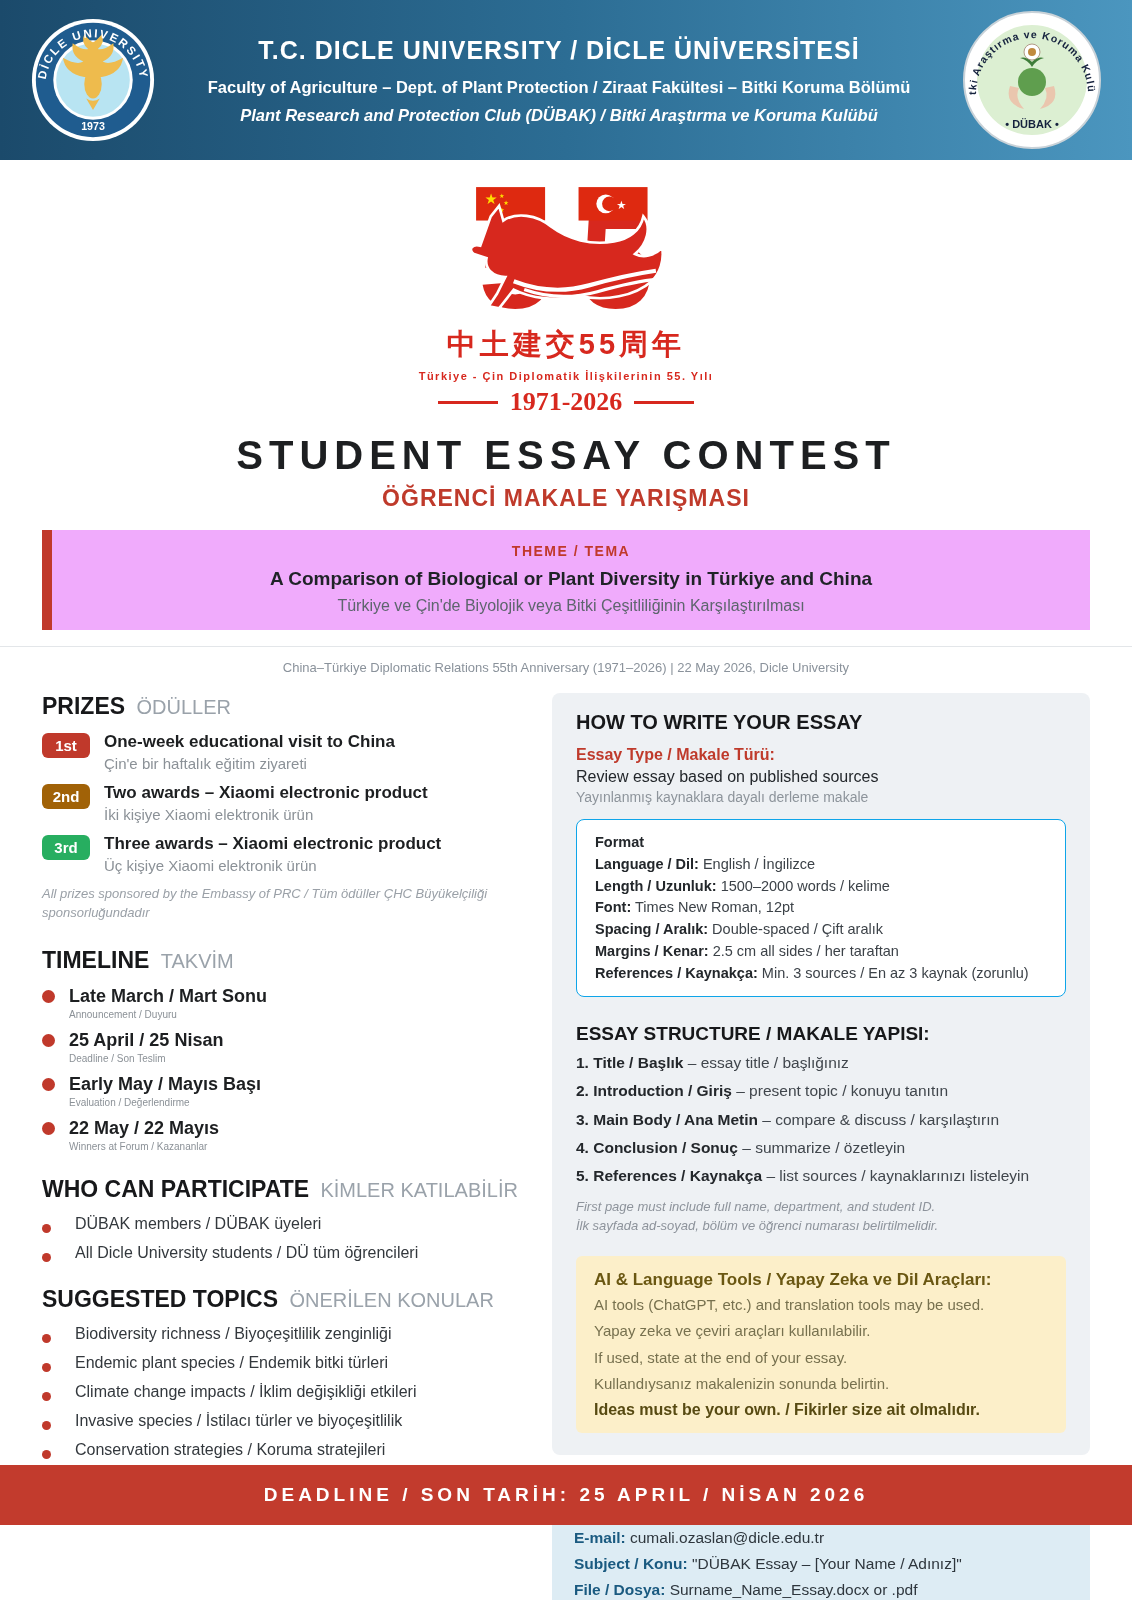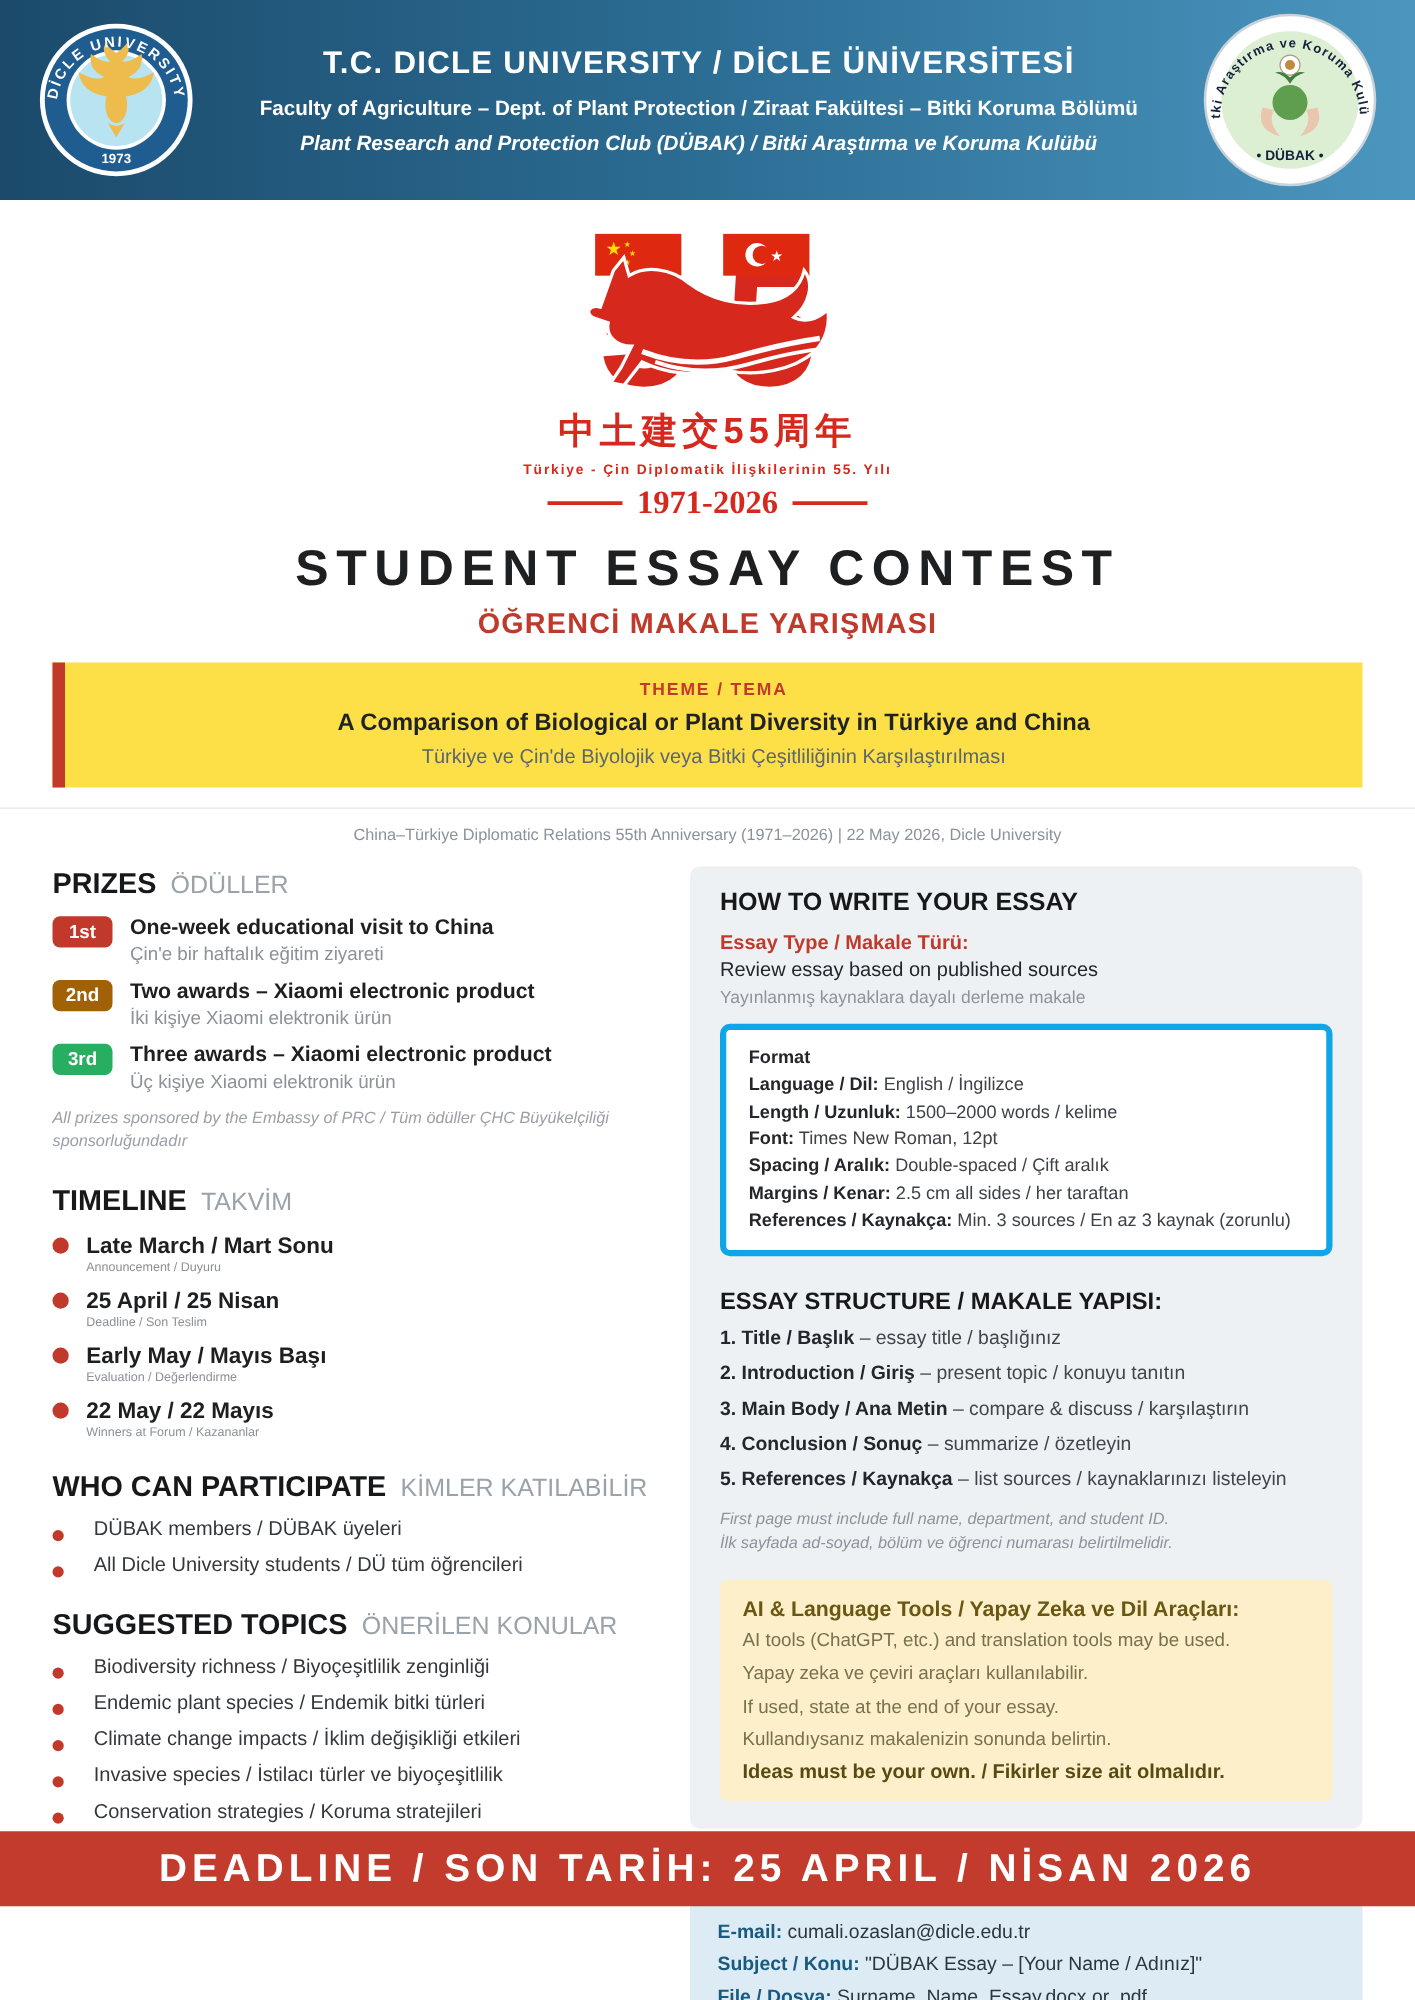--- a/index.html
+++ b/index.html
@@ -22,21 +22,21 @@
   .tr-line { font-size:11px; font-weight:bold; letter-spacing:1.5px; margin-top:5px; }
   .years-row { display:flex; align-items:center; justify-content:center; gap:12px; margin-top:5px; }
   .year-dash { width:60px; height:3px; background:#d7281e; }
   .years-num { font-family:"Liberation Serif", serif; font-size:26px; font-weight:bold; }
 
   
   .main-title { margin-top:16px; text-align:center; font-size:40px; font-weight:800; letter-spacing:6px; color:#1d1f21; }
   .main-sub { margin-top:7px; text-align:center; font-size:23px; font-weight:bold; letter-spacing:1px; color:#bf3a2b; }
 
   
-  .theme-box { margin:18px 42px 0; background:#fde047; border-left:10px solid #c0392b; padding:13px 12px 15px; text-align:center; }
+  .theme-box { margin:18px 42px 0; background:#f0abfc; border-left:10px solid #c0392b; padding:13px 12px 15px; text-align:center; }
   .theme-label { color:#c0392b; font-weight:bold; font-size:14px; letter-spacing:1.5px; }
   .theme-en { margin-top:9px; font-size:19px; font-weight:bold; color:#1f2327; }
   .theme-tr { margin-top:7px; font-size:16px; color:#5d656d; }
 
   .info-line { margin-top:16px; border-top:1px solid #e3e6e9; padding-top:13px; text-align:center; font-size:13px; color:#8a929b; }
 
   
   .columns { display:flex; gap:34px; padding:18px 42px 0; align-items:flex-start; }
   .col-left { width:476px; flex:none; }
   .col-right { flex:1; }
@@ -60,41 +60,41 @@
   .bullet-item { display:flex; gap:24px; margin-bottom:11px; align-items:flex-end; }
   .b-dot { width:9px; height:9px; border-radius:50%; background:#c0392b; flex:none; margin-top:6px; }
   .b-text { font-size:16px; color:#33383d; }
 
   
   .card-main { background:#eef1f4; border-radius:8px; padding:18px 24px 22px; }
   .card-h { font-size:20px; font-weight:800; color:#17181a; }
   .etype-label { margin-top:12px; font-size:16px; font-weight:bold; color:#bf3a2b; }
   .etype-en { margin-top:4px; font-size:16px; color:#23272b; }
   .etype-tr { margin-top:3px; font-size:14px; color:#8d949b; }
-  .format-box { background:#fff; border:5px solid #0ea5e9; border-radius:8px; padding:12px 18px; margin-top:14px;
+  .format-box { background:#fff; border:1px solid #0ea5e9; border-radius:8px; padding:12px 18px; margin-top:14px;
     font-size:14.5px; line-height:1.5; color:#3c4248; }
   .fmt-head { font-weight:bold; color:#23272b; }
   .fmt-row .lbl { font-weight:bold; color:#23272b; }
   .structure-head { font-size:19px; font-weight:800; color:#17181a; margin-top:26px; }
   .struct-item { font-size:15.5px; color:#40464c; margin-top:8px; line-height:1.3; }
   .struct-item .lbl { font-weight:bold; color:#23272b; }
   .struct-note { font-style:italic; font-size:13px; color:#8d939b; margin-top:11px; line-height:1.5; }
   .ai-box { background:#fcefc9; border-radius:6px; padding:14px 18px; margin-top:20px; }
   .ai-head { font-size:17px; font-weight:bold; color:#6a5712; }
   .ai-line { font-size:15px; color:#77714f; line-height:1.5; margin-top:4px; }
   .ai-bold { font-size:16px; font-weight:bold; color:#574a12; margin-top:5px; }
 
   .card-submit { background:#ddecf4; border-radius:8px; padding:16px 22px 18px; margin-top:28px; }
   .sub-head { font-size:19px; font-weight:800; color:#1a5a80; }
   .sub-row { font-size:15.5px; margin-top:8px; color:#2e363d; }
   .sub-row .lbl { font-weight:bold; color:#1a5a80; }
 
   
   .banner-red { position:absolute; left:0; right:0; top:1465px; height:60px; background:#c23b2d;
-    display:flex; align-items:center; justify-content:center; color:#fff; font-size:31px; font-weight:800; letter-spacing:4px; }
+    display:flex; align-items:center; justify-content:center; color:#fff; font-size:19px; font-weight:800; letter-spacing:4px; }
   .footer-dark { position:absolute; left:0; right:0; top:1525px; bottom:0; background:#2e4053;
     display:flex; flex-direction:column; align-items:center; justify-content:center; gap:4px; }
   .f1 { font-size:15px; font-weight:bold; color:#fff; }
   .f2 { font-size:13.5px; color:#dde5eb; }
   .f3 { font-size:12.5px; color:#9fb0bd; }
 </style>
 </head>
 <body>
 
 <div class="page">

